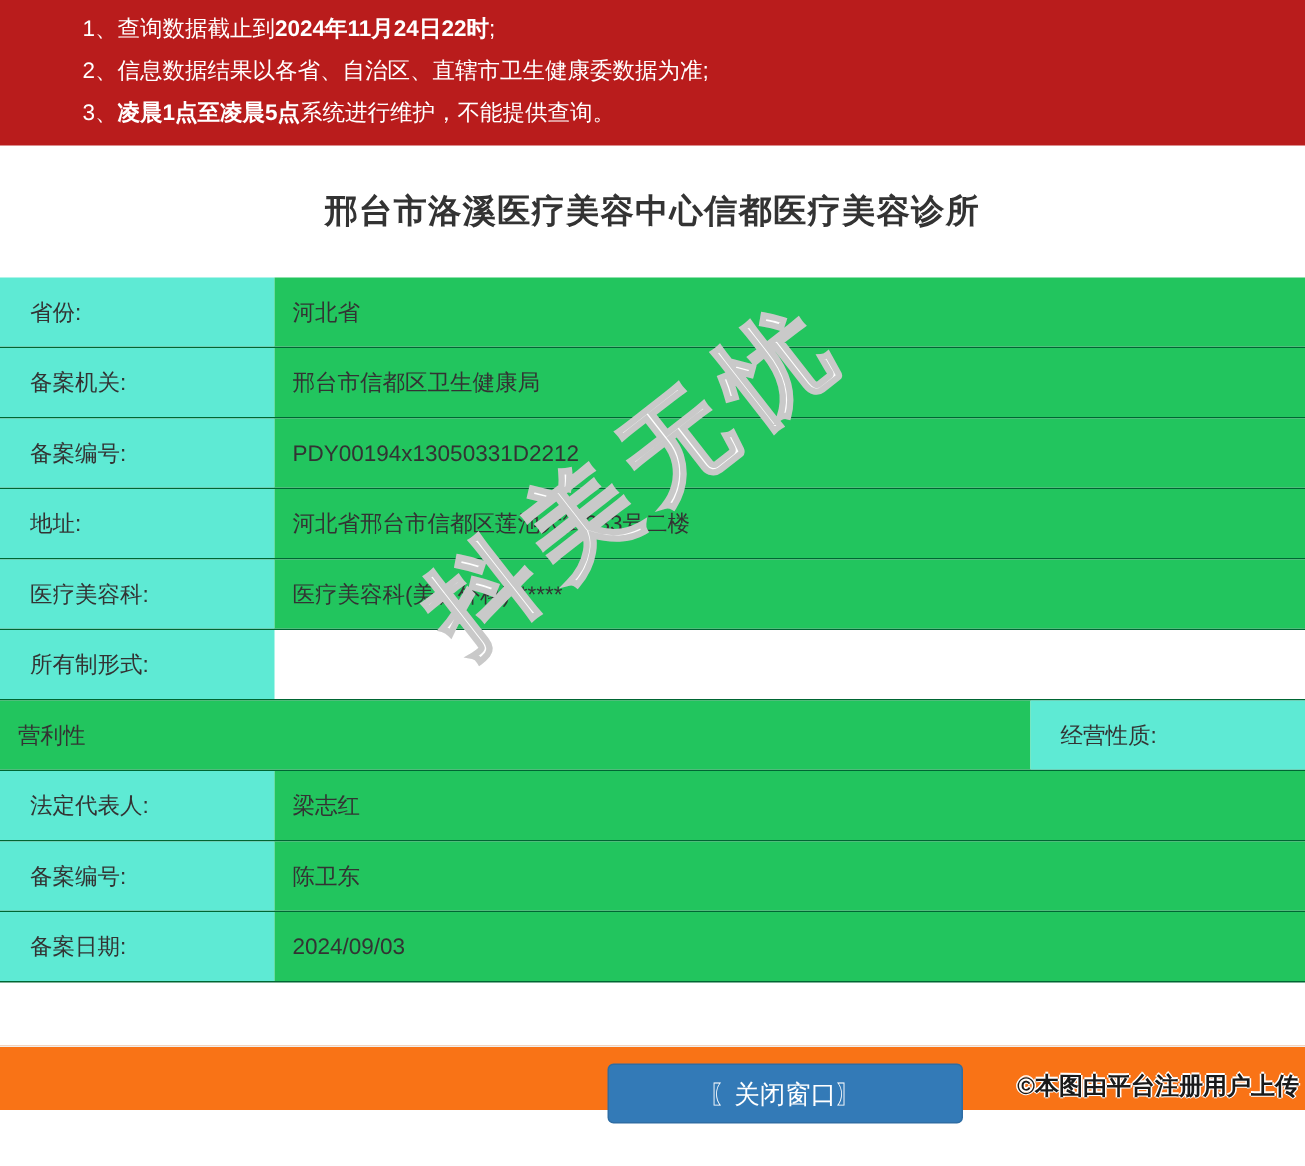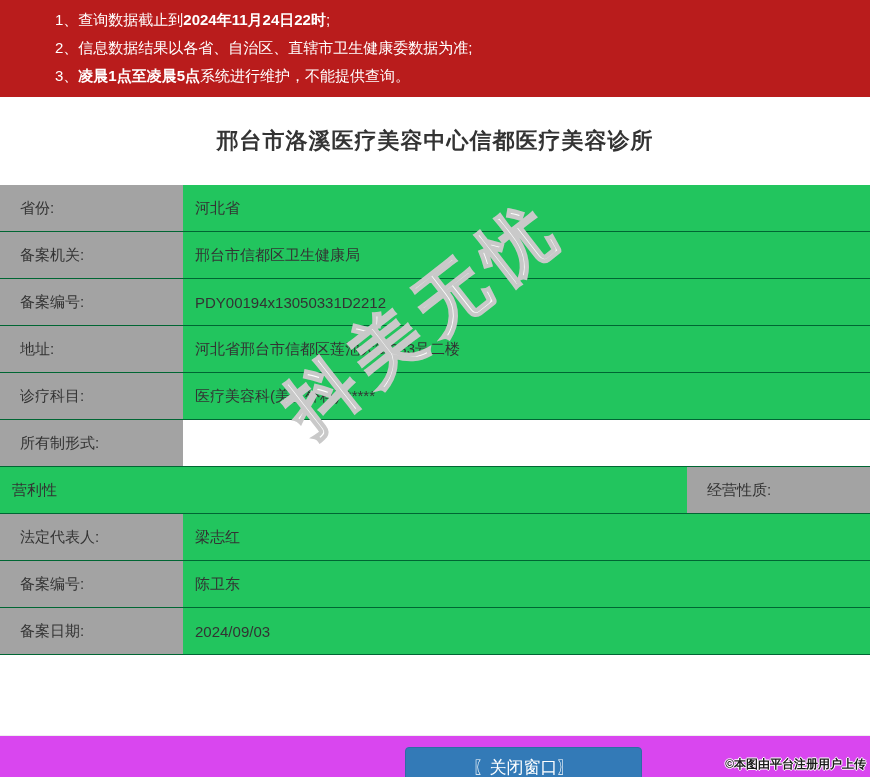--- a/index.html
+++ b/index.html
@@ -46,21 +46,21 @@
     display: flex;
     height: 46px;
     border-bottom: 1px solid #006633;
     font-size: 15px;
     color: #333333;
     align-items: stretch;
   }
   .cell { display: flex; align-items: center; box-sizing: border-box; }
   .cell.label {
     width: 183px;
-    background: #a3a3a3;
+    background: #5eead4;
     padding-left: 20px;
   }
   .cell.value {
     flex: 1;
     padding-left: 12px;
     background: #22c55e;
   }
   
   .watermark {
     position: absolute;
@@ -75,45 +75,45 @@
     -webkit-text-stroke: 2px #c9c9c9;
     text-shadow: 0 0 1px #cccccc;
     z-index: 5;
     pointer-events: none;
     white-space: nowrap;
   }
   
   .footer {
     position: absolute;
     left: 0;
-    top: 735px;
+    top: 697px;
     width: 870px;
     height: 42px;
-    background: #d946ef;
+    background: #f97316;
     border-top: 1px solid #eeeeee;
   }
   .close-btn {
     position: absolute;
     left: 405px;
     top: 11px;
     width: 237px;
     height: 40px;
     background: #337ab7;
     color: #ffffff;
     font-size: 17px;
     border: 1px solid #2e6da4;
     border-radius: 4px;
     cursor: pointer;
     font-family: "Liberation Sans", "DejaVu Sans", sans-serif;
   }
   .upload-caption {
     position: absolute;
     right: 4px;
     bottom: 5px;
-    font-size: 12px;
+    font-size: 16px;
     font-weight: bold;
     color: #1a1a1a;
     text-shadow:
       -1px 0 0 #ffffff, 1px 0 0 #ffffff,
       0 -1px 0 #ffffff, 0 1px 0 #ffffff;
     white-space: nowrap;
   }
 </style>
 </head>
 <body>
@@ -139,21 +139,21 @@
   </div>
   <div class="row">
     <div class="cell label">备案编号:</div>
     <div class="cell value">PDY00194x13050331D2212</div>
   </div>
   <div class="row">
     <div class="cell label">地址:</div>
     <div class="cell value">河北省邢台市信都区莲池大街233号二楼</div>
   </div>
   <div class="row">
-    <div class="cell label">诊疗科目:</div>
+    <div class="cell label">医疗美容科:</div>
     <div class="cell value">医疗美容科(美容外科)******</div>
   </div>
   <div class="row">
     <div class="cell label">所有制形式:</div>
   </div>
   <div class="row">
     <div class="cell value">营利性</div>
     <div class="cell label">经营性质:</div>
   </div>
   <div class="row">

